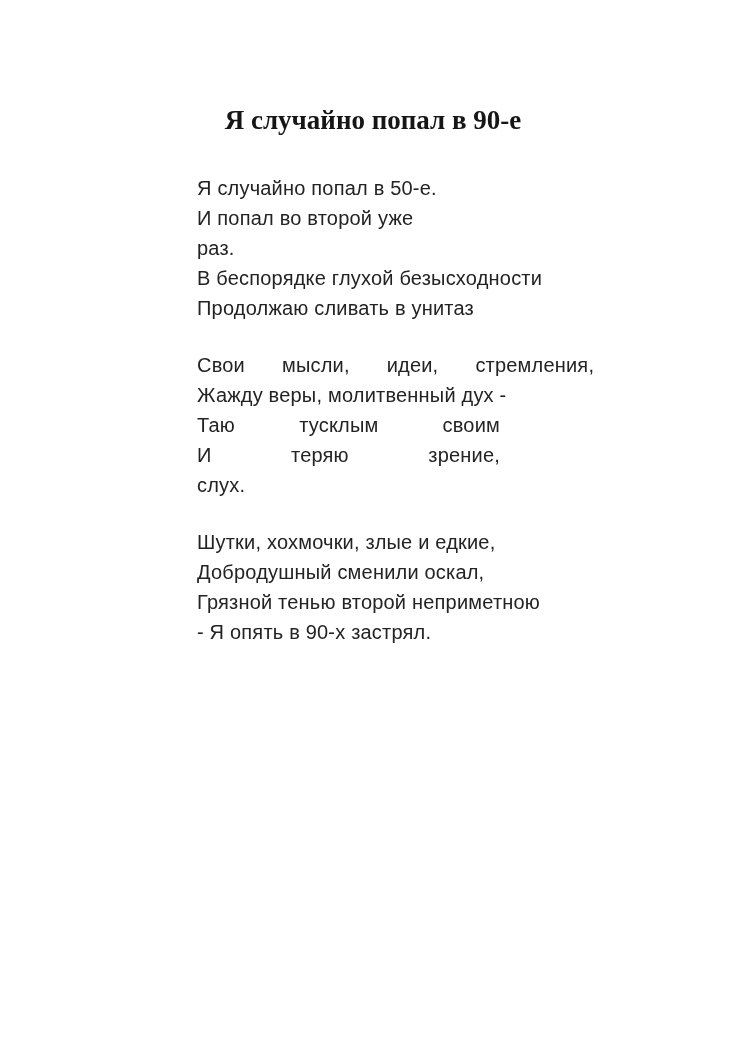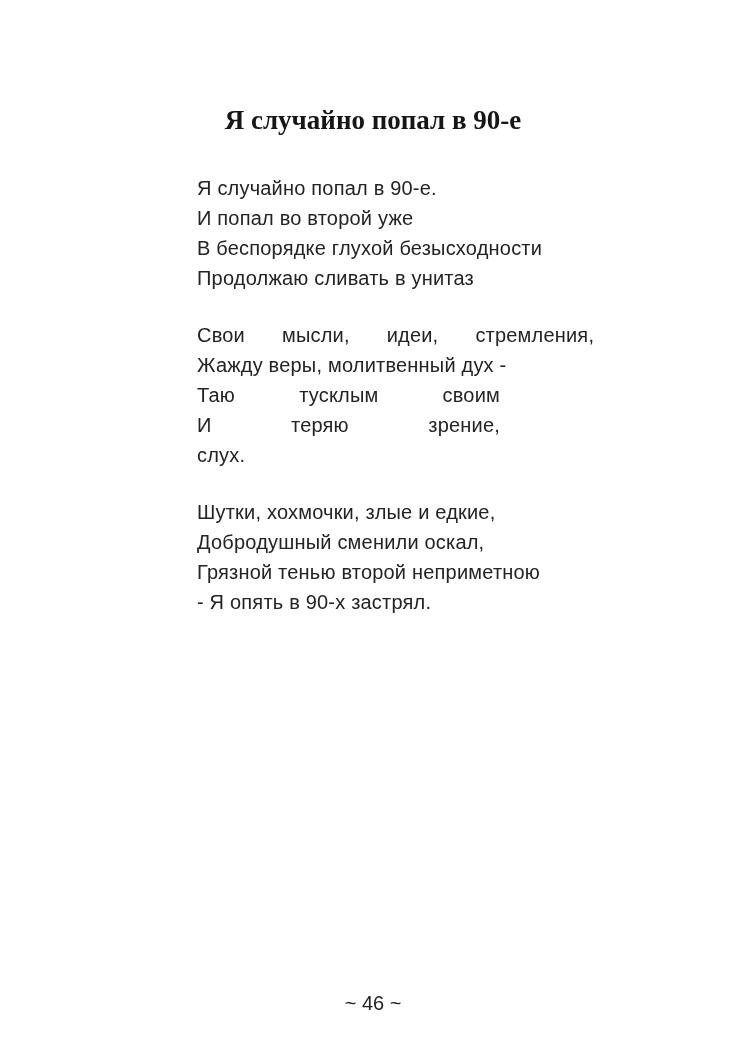--- a/index.html
+++ b/index.html
@@ -69,22 +69,23 @@
   }
 </style>
 </head>
 <body>
 
 <div class="page">
   <h1 class="poem-title">Я случайно попал в 90-е</h1>
 
   <div class="poem">
       <div class="stanza">
-        <div class="line">Я случайно попал в 90-е.</div>
+        <div class="line">Я случайно попал в 50-е.</div>
         <div class="line">И попал во второй уже</div>
+        <div class="line">раз.</div>
         <div class="line">В беспорядке глухой безысходности</div>
         <div class="line">Продолжаю сливать в унитаз</div>
       </div>
       <div class="stanza">
         <div class="line spread">
           <span>Свои</span>
           <span>мысли,</span>
           <span>идеи,</span>
           <span>стремления,</span>
         </div>
@@ -102,14 +103,13 @@
         <div class="line">слух.</div>
       </div>
       <div class="stanza">
         <div class="line">Шутки, хохмочки, злые и едкие,</div>
         <div class="line">Добродушный сменили оскал,</div>
         <div class="line">Грязной тенью второй неприметною</div>
         <div class="line">- Я опять в 90-х застрял.</div>
       </div>
     </div>
 
-  <div class="page-number">~ 46 ~</div>
 </div>
 
 </body></html>

